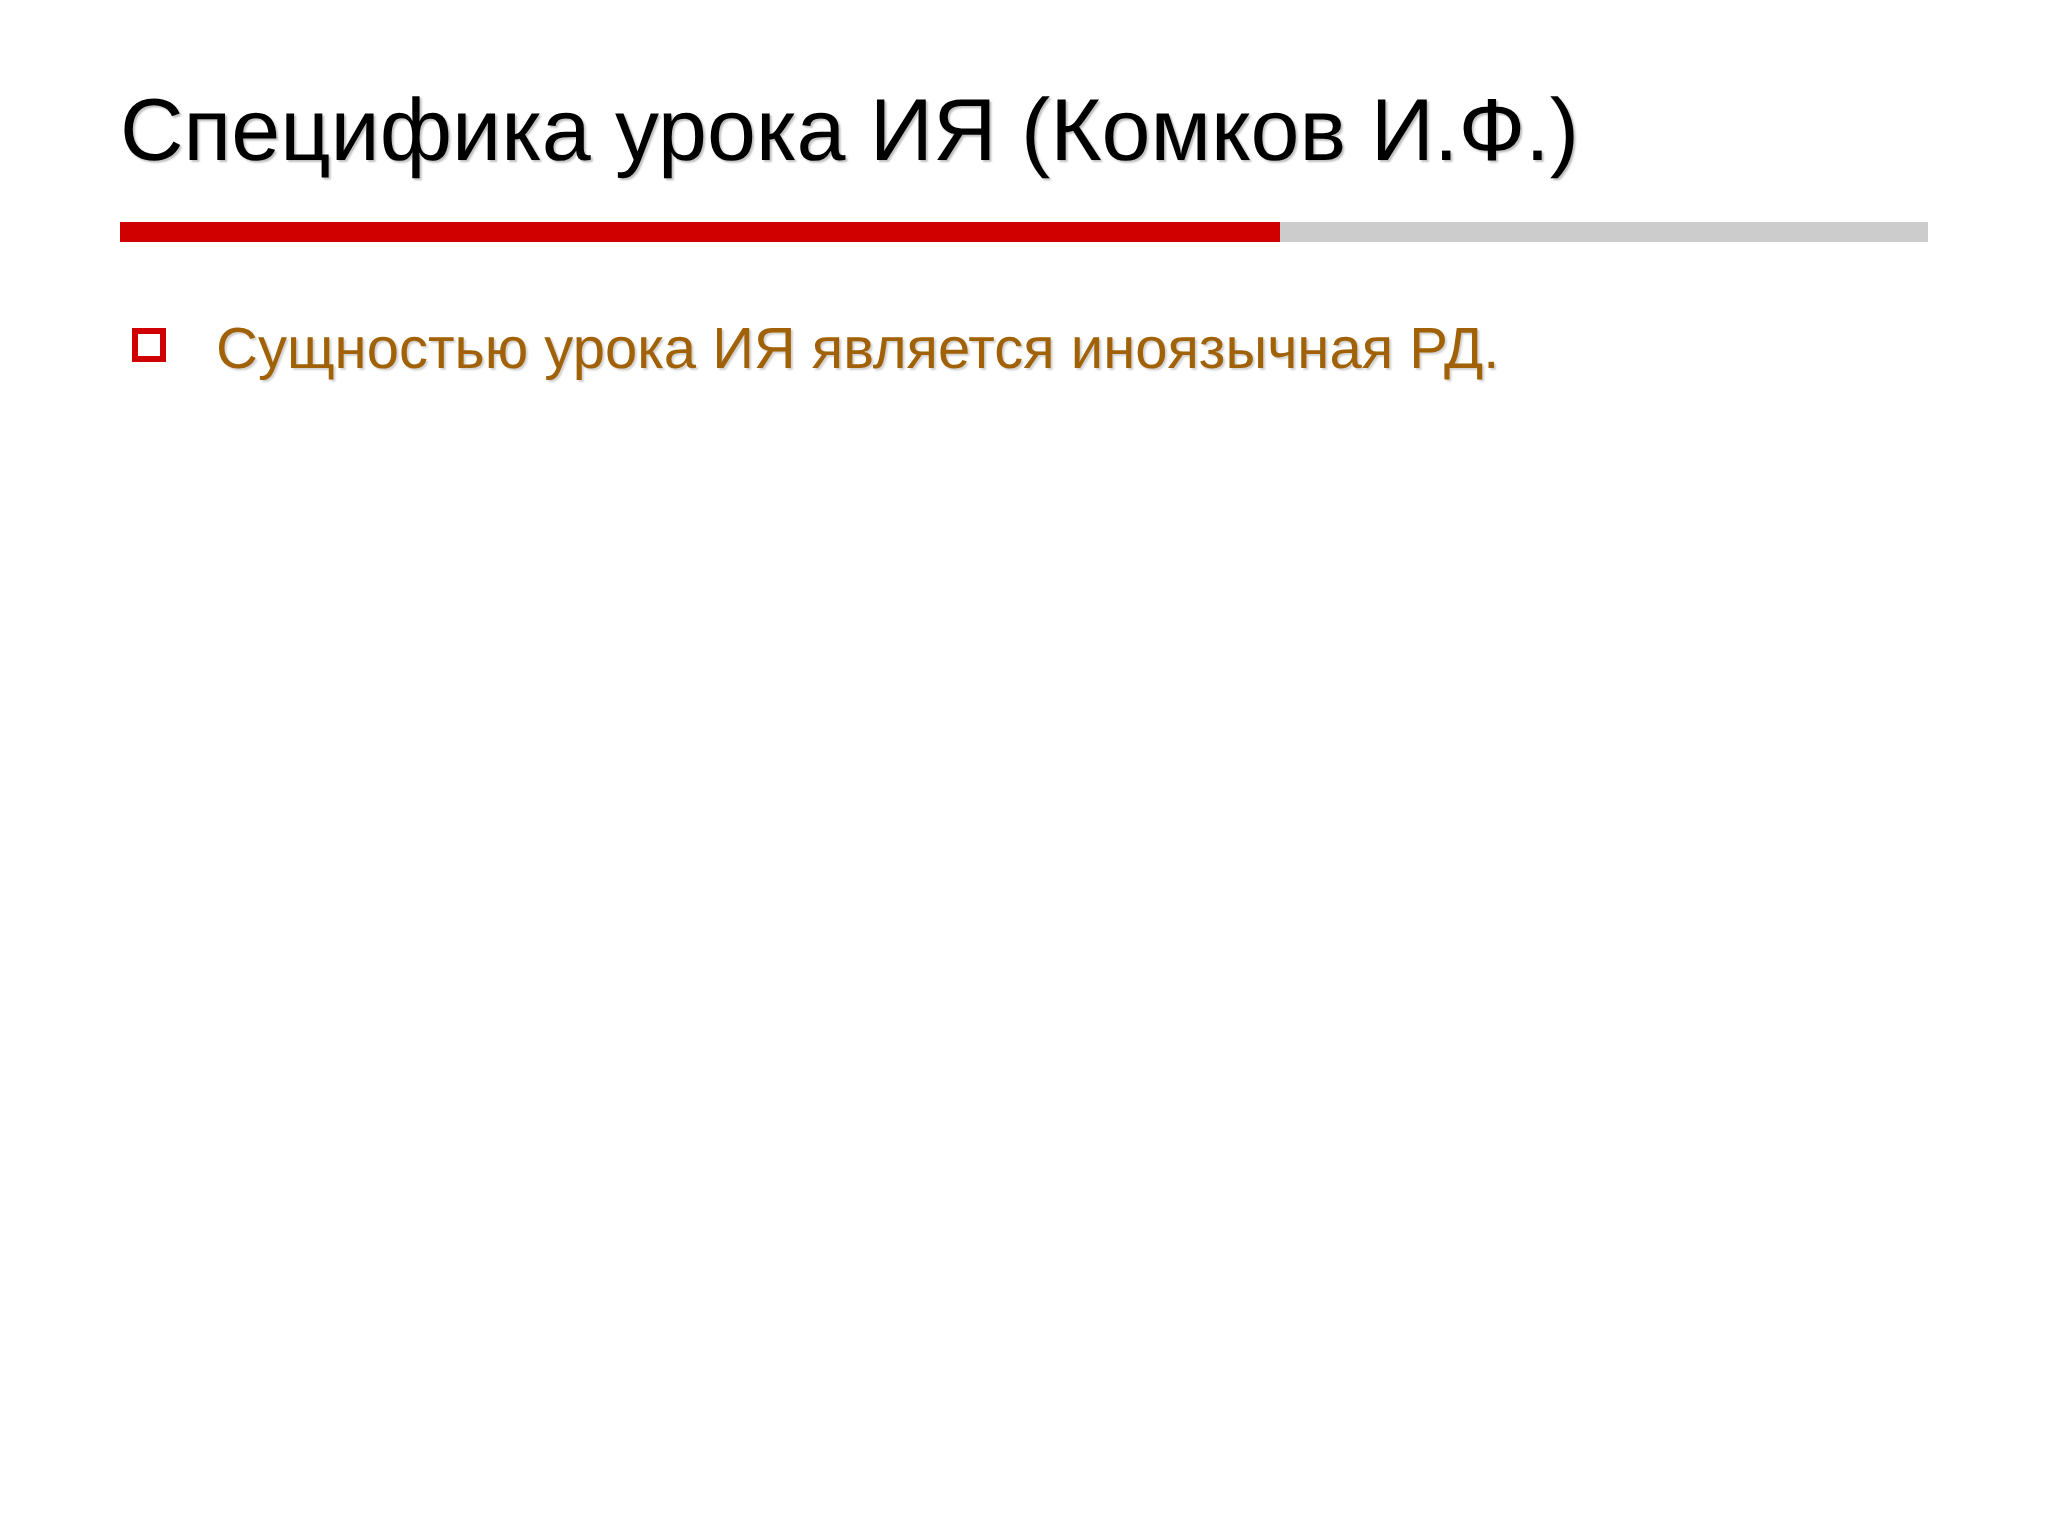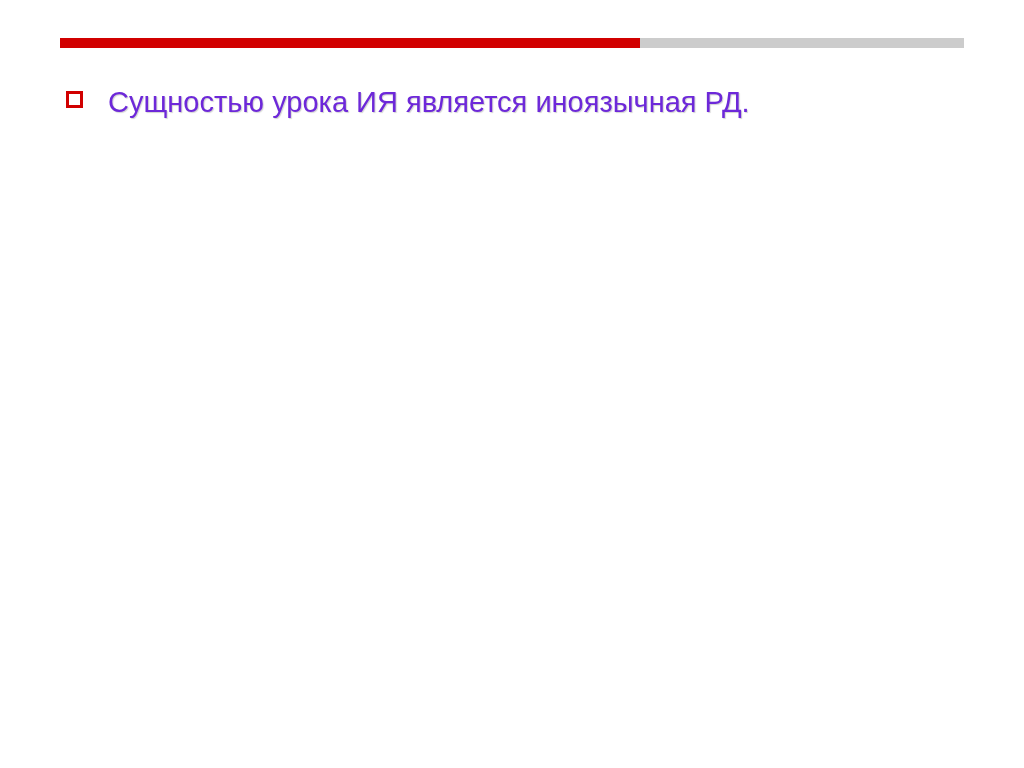--- a/index.html
+++ b/index.html
@@ -43,39 +43,40 @@
     background: #ccc;
   }
   .content {
     padding-left: 48px;
   }
   .item {
     position: relative;
     font-size: 29px;
     line-height: 1.42;
     text-align: justify;
-    color: #6d28d9;
+    color: #a16207;
     margin-bottom: 10px;
     text-shadow: 1px 1px 1px rgba(0,0,0,0.18);
   }
   .bullet {
     position: absolute;
     left: -42px;
     top: 9px;
     width: 17px;
     height: 17px;
     border: 3px solid #d10000;
     background: #fff;
   }
 </style>
 </head>
 <body>
 
 <div class="slide">
 
+  <h1 class="title">Специфика урока ИЯ (Комков И.Ф.)</h1>
 
   <div class="rule">
     <div class="bar-gray"></div>
     <div class="bar-red"></div>
   </div>
 
   <div class="content">
 
     <div class="item">
       <span class="bullet"></span>

